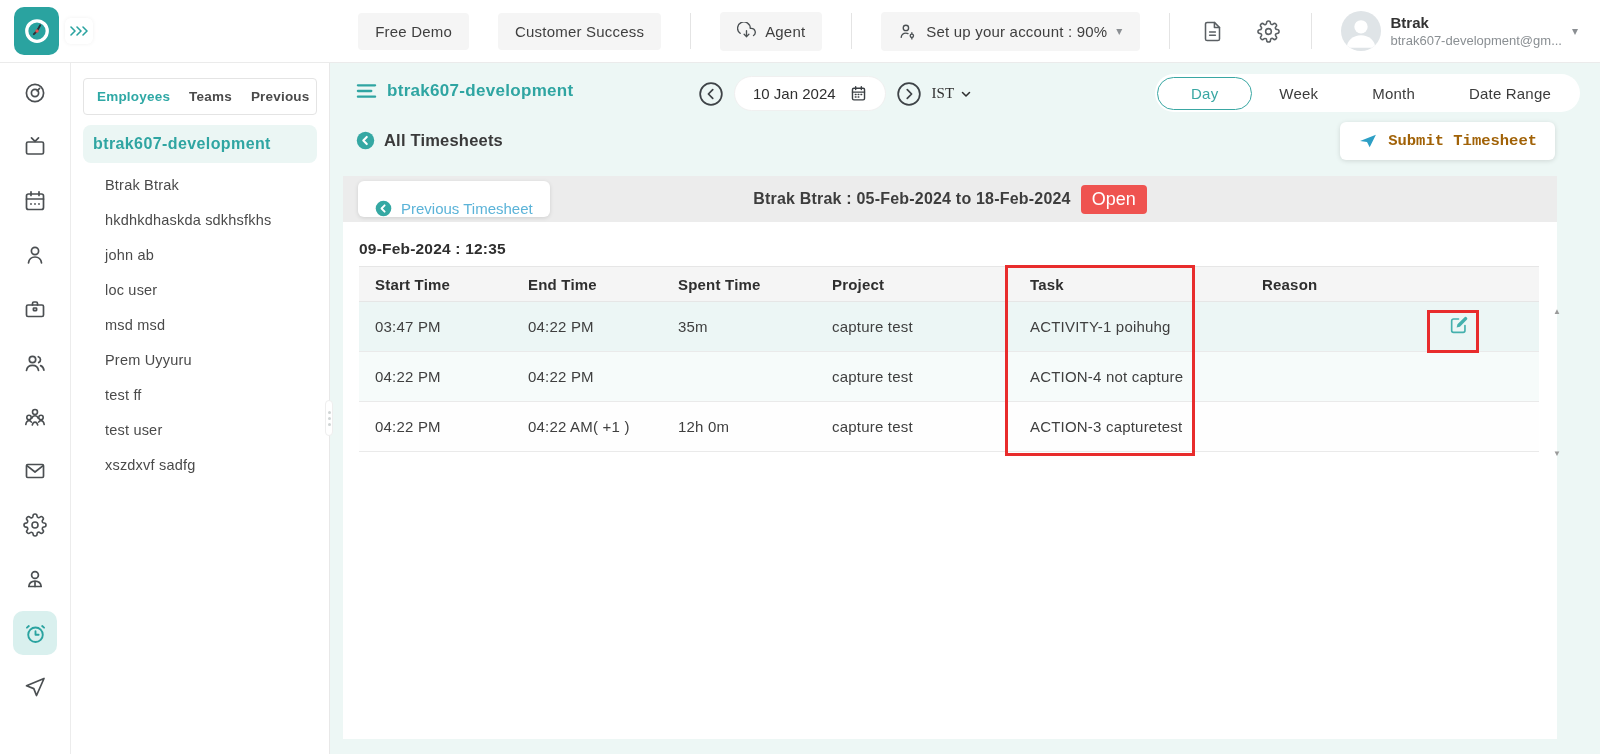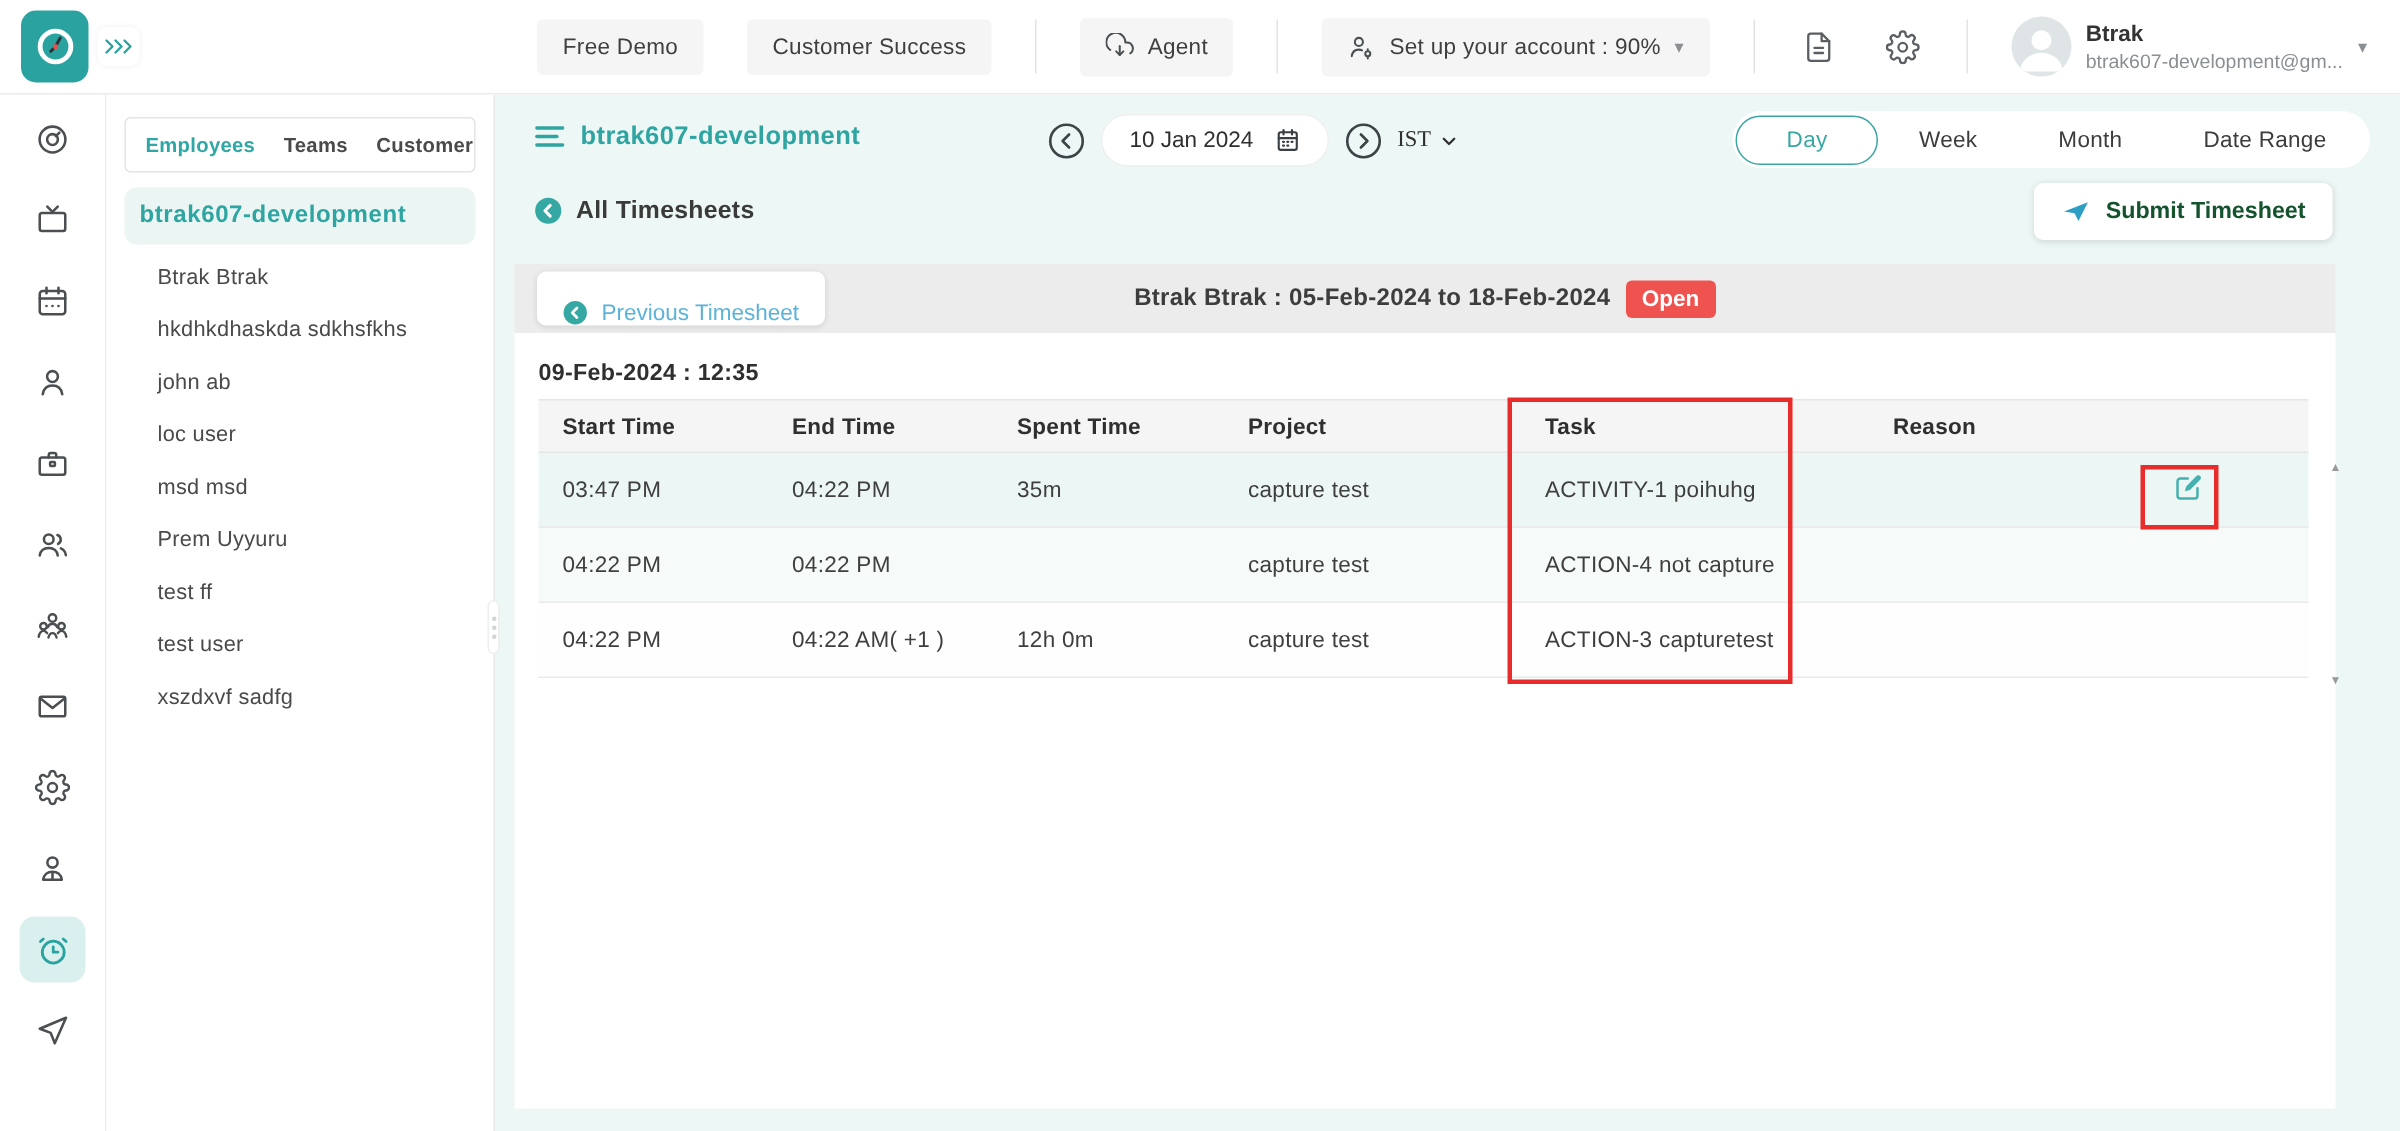--- a/index.html
+++ b/index.html
@@ -43,28 +43,28 @@
   .page-title { font-size:17px; font-weight:bold; color:#2fa5a2; letter-spacing:.3px; }
   .date-nav { position:absolute; left:368px; top:13px; display:flex; align-items:center; gap:10px; }
   .chev-circle { background:none; border:none; color:#3e4347; cursor:pointer; padding:0; }
   .date-pill { display:flex; align-items:center; gap:14px; background:#fff; border:1px solid #f0f0f0; border-radius:19px; padding:8px 18px; font-size:15px; color:#2f2f2f; cursor:pointer; }
   .tz { display:flex; align-items:center; gap:5px; font-size:15px; color:#2f2f2f; cursor:pointer;font-family:Liberation Serif, serif; }
   .view-tabs { position:absolute; right:20px; top:11px; background:#fff; border-radius:20px; display:flex; align-items:center; height:38px; padding:0 2px; }
   .view-tab { padding:8px 27px; font-size:15px; color:#3c3c3c; cursor:pointer; letter-spacing:.2px; white-space:nowrap; }
   .view-tab.active { border:1.5px solid #3aa7a3; color:#3aa7a3; border-radius:18px; padding:7px 33px; }
   .all-ts { position:absolute; left:26px; top:68px; display:flex; align-items:flex-end; gap:9px; cursor:pointer; }
   .all-ts-label { font-size:16.5px; font-weight:bold; color:#3a3a3a; letter-spacing:.2px; }
-  .submit-btn { position:absolute; right:45px; top:59px; height:38px; background:#fff; border:none; border-radius:6px; box-shadow:0 1px 5px rgba(0,0,0,.13); display:flex; align-items:center; gap:10px; padding:0 18px; font-size:15.5px; font-weight:bold; color:#14532d; cursor:pointer; font-family:Liberation Sans, sans-serif; }
+  .submit-btn { position:absolute; right:45px; top:59px; height:38px; background:#fff; border:none; border-radius:6px; box-shadow:0 1px 5px rgba(0,0,0,.13); display:flex; align-items:center; gap:10px; padding:0 18px; font-size:15.5px; font-weight:bold; color:#a16207; cursor:pointer; font-family:Liberation Mono, monospace; }
 
   .card { position:absolute; left:13px; top:113px; width:1214px; height:563px; background:#fff; }
   .banner { position:relative; width:100%; height:46px; background:#ececec; }
   .prev-btn { position:absolute; left:15px; top:5px; height:36px; background:#fff; border:none; border-radius:6px; box-shadow:0 1px 4px rgba(0,0,0,.12); display:flex; align-items:flex-end; gap:9px; padding:0 17px; font-size:15px; color:#5bb3d8; cursor:pointer; font-family:inherit; }
   .period { position:absolute; left:0; top:0; width:100%; height:100%; display:flex; align-items:center; justify-content:center; gap:10px; pointer-events:none; }
   .period-text { font-size:16px; font-weight:bold; color:#3d3d3d; letter-spacing:.2px; }
-  .status-badge { background:#ef5350; color:#fff; font-weight:bold; font-size:15px; border-radius:4px; padding:4px 11px; pointer-events:auto; }
+  .status-badge { background:#ef5350; color:#fff; font-weight:normal; font-size:18px; border-radius:4px; padding:4px 11px; pointer-events:auto; }
 
   .entry-heading { position:absolute; left:16px; top:64px; font-size:15.5px; font-weight:bold; color:#2f2f2f; letter-spacing:.2px; }
   .ts-table { position:absolute; left:16px; top:90px; width:1180px; }
   .t-row { display:grid; grid-template-columns:153px 150px 154px 198px 232px 190px 1fr; align-items:center; }
   .t-head { height:36px; background:#f5f5f5; border-top:1px solid #e6e6e6; border-bottom:1px solid #e6e6e6; font-weight:bold; color:#2f2f2f; }
   .t-head > div, .t-body > div { padding-left:16px; font-size:15px; letter-spacing:.2px; }
   .t-body { height:50px; border-bottom:1px solid #eaeaea; color:#3f3f3f; }
   .row-0 { background:#ecf6f5; }
   .row-1 { background:#f6fbfa; }
   .row-2 { background:#fefefe; }
@@ -256,21 +256,21 @@
     <svg width="24" height="24" viewBox="0 0 24 24" fill="none" stroke="currentColor" stroke-width="1.7" stroke-linejoin="round">
         <polygon points="3.5 10.8 21 3.5 13.5 20.5 10.8 13.6 3.5 10.8"></polygon>
       </svg>
   </div>
 </nav>
 
 <aside class="panel">
   <div class="panel-tabs">
     <span class="panel-tab active">Employees</span>
     <span class="panel-tab">Teams</span>
-    <span class="panel-tab">Customer</span>
+    <span class="panel-tab">Previous</span>
   </div>
   <div class="org-item">btrak607-development</div>
   <ul class="emp-list">
     <li>Btrak Btrak</li>
     <li>hkdhkdhaskda sdkhsfkhs</li>
     <li>john ab</li>
     <li>loc user</li>
     <li>msd msd</li>
     <li>Prem Uyyuru</li>
     <li>test ff</li>

